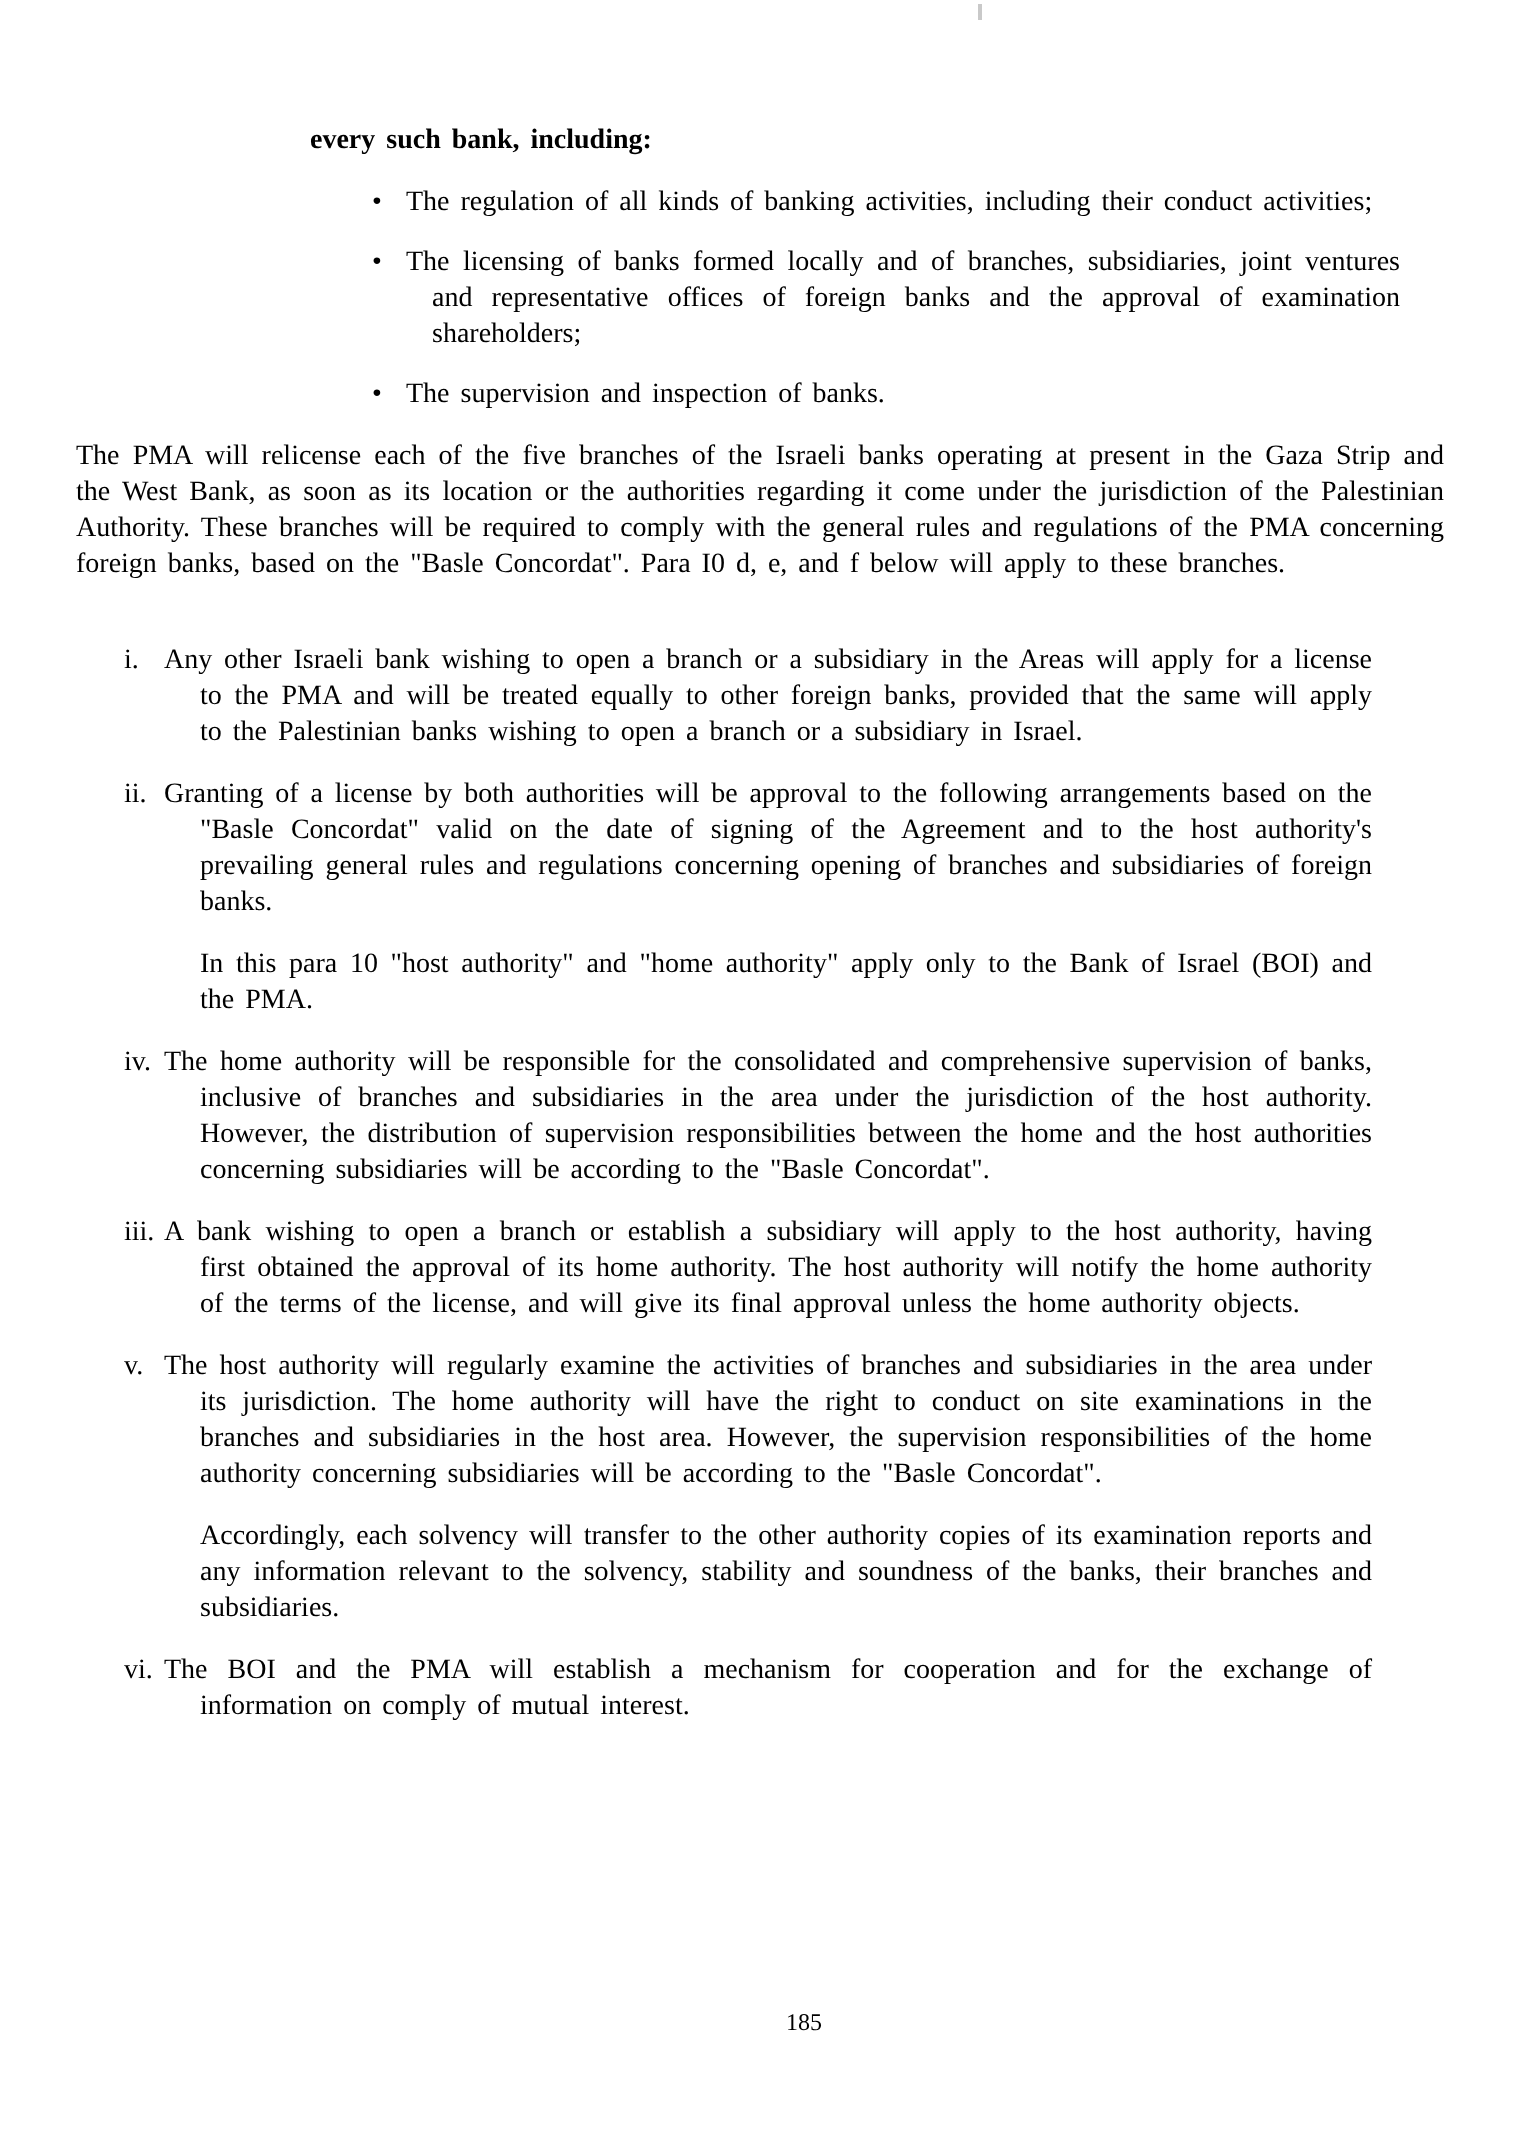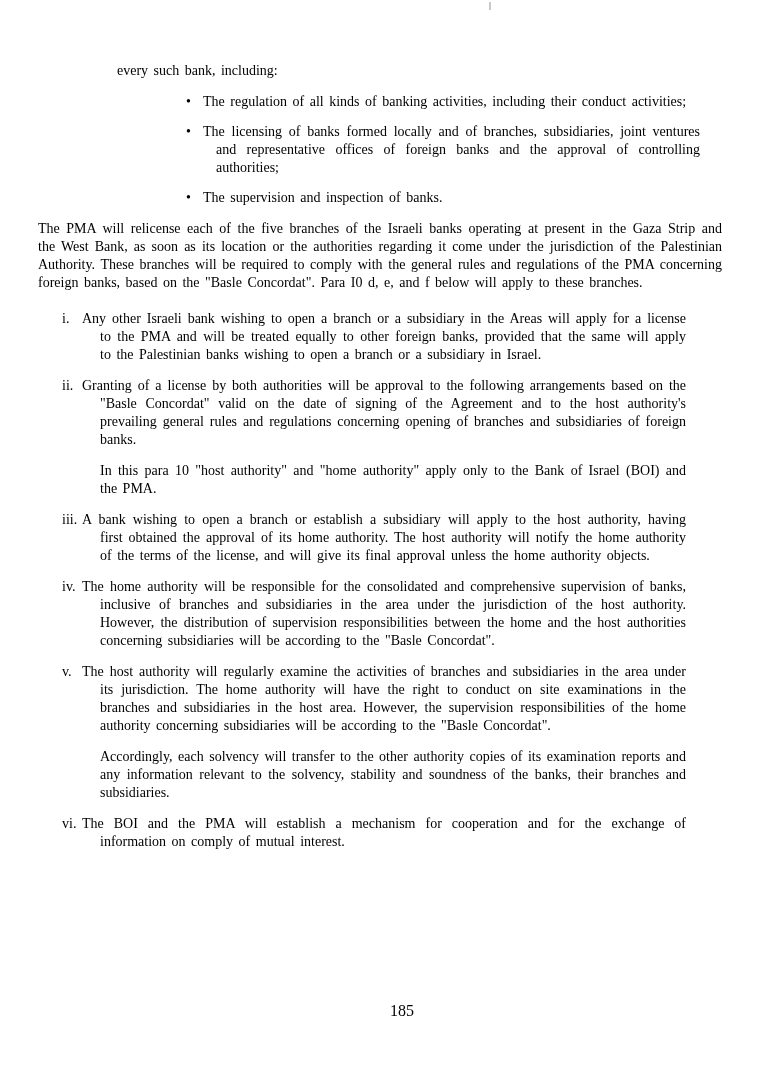--- a/index.html
+++ b/index.html
@@ -13,53 +13,53 @@
   .page {
     position: absolute; inset: 0;
     padding: 62px 36px 0 38px;
     font-size: 14px; line-height: 18px;
     word-spacing: 2px;
   }
   .scan-mark {
     position: absolute; top: 2px; left: 489px;
     width: 2px; height: 8px; background: #c9c9c9;
   }
-  .intro { margin-left: 79px; margin-bottom: 13px; white-space: nowrap; }
+  .intro { margin-left: 117px; margin-bottom: 13px; white-space: nowrap; font-weight: bold; }
   .bullets { margin-left: 148px; width: 514px; margin-bottom: 8px; }
   .bullet { display: flex; margin-bottom: 12px; }
   .bullet:last-child { margin-bottom: 13px; }
   .marker { width: 17px; flex: none; }
   .btext { flex: 1; text-align: justify; padding-left: 13px; text-indent: -13px; }
-  .para { width: 684px; text-align: justify; margin-bottom: 18px; }
+  .para { width: 684px; text-align: justify; margin-bottom: 30px; }
   .items { padding-left: 24px; width: 648px; }
   .item { position: relative; padding-left: 38px; margin-bottom: 13px; }
   .ilabel { position: absolute; left: 0; top: 0; }
   .itext { text-align: justify; text-indent: -18px; }
   .icont { text-align: justify; margin-top: 13px; }
   .pageno {
     position: absolute; left: 0; right: 0; top: 1002px;
-    text-align: center; font-size: 16px; padding-left: 46px;
+    text-align: center; font-size: 12px; padding-left: 46px;
   }
 </style>
 </head>
 <body>
 
 <div class="page">
   <div class="scan-mark"></div>
 
   <p class="intro">every such bank, including:</p>
 
   <div class="bullets">
     <div class="bullet">
       <span class="marker">•</span>
       <p class="btext">The regulation of all kinds of banking activities, including their conduct activities;</p>
     </div>
     <div class="bullet">
       <span class="marker">•</span>
-      <p class="btext">The licensing of banks formed locally and of branches, subsidiaries, joint ventures and representative offices of foreign banks and the approval of controlling authorities;</p>
+      <p class="btext">The licensing of banks formed locally and of branches, subsidiaries, joint ventures and representative offices of foreign banks and the approval of examination shareholders;</p>
     </div>
     <div class="bullet">
       <span class="marker">•</span>
       <p class="btext">The supervision and inspection of banks.</p>
     </div>
   </div>
 
   <p class="para">The PMA will relicense each of the five branches of the Israeli banks operating at present in the Gaza Strip and the West Bank, as soon as its location or the authorities regarding it come under the jurisdiction of the Palestinian Authority. These branches will be required to comply with the general rules and regulations of the PMA concerning foreign banks, based on the "Basle Concordat". Para I0 d, e, and f below will apply to these branches.</p>
 
   <div class="items">
@@ -69,27 +69,27 @@
       <p class="itext">Any other Israeli bank wishing to open a branch or a subsidiary in the Areas will apply for a license to the PMA and will be treated equally to other foreign banks, provided that the same will apply to the Palestinian banks wishing to open a branch or a subsidiary in Israel.</p>
     </div>
 
     <div class="item">
       <span class="ilabel">ii.</span>
       <p class="itext">Granting of a license by both authorities will be approval to the following arrangements based on the "Basle Concordat" valid on the date of signing of the Agreement and to the host authority's prevailing general rules and regulations concerning opening of branches and subsidiaries of foreign banks.</p>
       <p class="icont">In this para 10 "host authority" and "home authority" apply only to the Bank of Israel (BOI) and the PMA.</p>
     </div>
 
     <div class="item">
-      <span class="ilabel">iii.</span>
-      <p class="itext">A bank wishing to open a branch or establish a subsidiary will apply to the host authority, having first obtained the approval of its home authority. The host authority will notify the home authority of the terms of the license, and will give its final approval unless the home authority objects.</p>
+      <span class="ilabel">iv.</span>
+      <p class="itext">The home authority will be responsible for the consolidated and comprehensive supervision of banks, inclusive of branches and subsidiaries in the area under the jurisdiction of the host authority. However, the distribution of supervision responsibilities between the home and the host authorities concerning subsidiaries will be according to the "Basle Concordat".</p>
     </div>
 
     <div class="item">
-      <span class="ilabel">iv.</span>
-      <p class="itext">The home authority will be responsible for the consolidated and comprehensive supervision of banks, inclusive of branches and subsidiaries in the area under the jurisdiction of the host authority. However, the distribution of supervision responsibilities between the home and the host authorities concerning subsidiaries will be according to the "Basle Concordat".</p>
+      <span class="ilabel">iii.</span>
+      <p class="itext">A bank wishing to open a branch or establish a subsidiary will apply to the host authority, having first obtained the approval of its home authority. The host authority will notify the home authority of the terms of the license, and will give its final approval unless the home authority objects.</p>
     </div>
 
     <div class="item">
       <span class="ilabel">v.</span>
       <p class="itext">The host authority will regularly examine the activities of branches and subsidiaries in the area under its jurisdiction. The home authority will have the right to conduct on site examinations in the branches and subsidiaries in the host area. However, the supervision responsibilities of the home authority concerning subsidiaries will be according to the "Basle Concordat".</p>
       <p class="icont">Accordingly, each solvency will transfer to the other authority copies of its examination reports and any information relevant to the solvency, stability and soundness of the banks, their branches and subsidiaries.</p>
     </div>
 
     <div class="item">
       <span class="ilabel">vi.</span>

